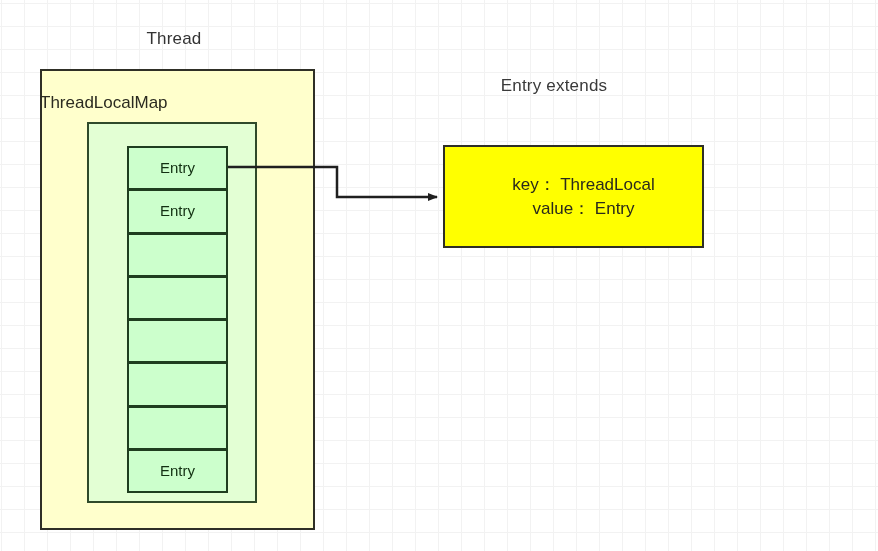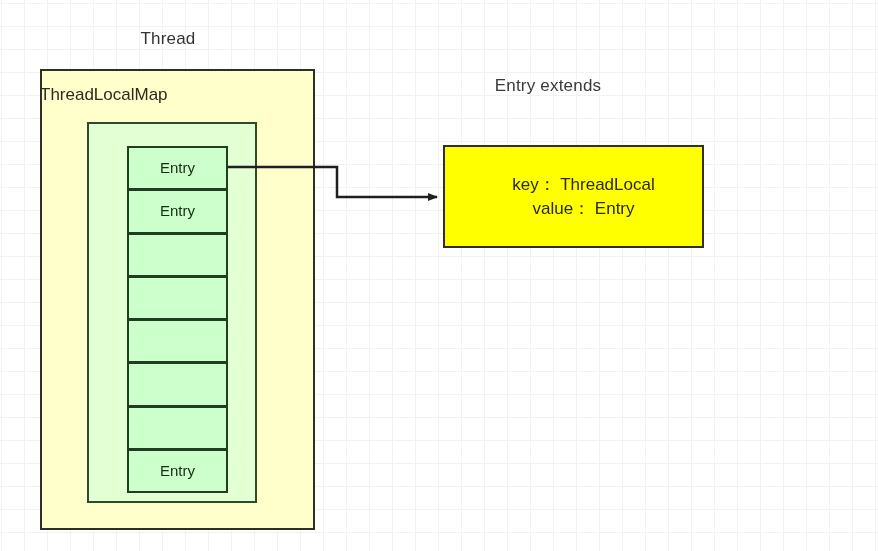--- a/index.html
+++ b/index.html
@@ -43,20 +43,21 @@
   }
 
   .label {
     position: absolute;
     color: #3a3a3a;
     font-size: 17px;
     line-height: 22px;
     white-space: pre;
     text-align: center;
     letter-spacing: 0.2px;
+    padding-left: 6px;
   }
 
   #thread-label {
     left: 0;
     top: 28px;
     width: 336px;
     color: #333333;
   }
 
   #entry-class-label {
@@ -73,21 +74,21 @@
     width: 275px;
     height: 461px;
     background: #ffffcc;
     border: 2px solid #2f2f26;
     box-sizing: border-box;
   }
 
   #map-title {
     position: absolute;
     left: 40px;
-    top: 84px;
+    top: 92px;
     width: 275px;
     color: #2b2b20;
     font-size: 17px;
     line-height: 22px;
   }
 
   #map-box {
     position: absolute;
     left: 87px;
     top: 122px;

